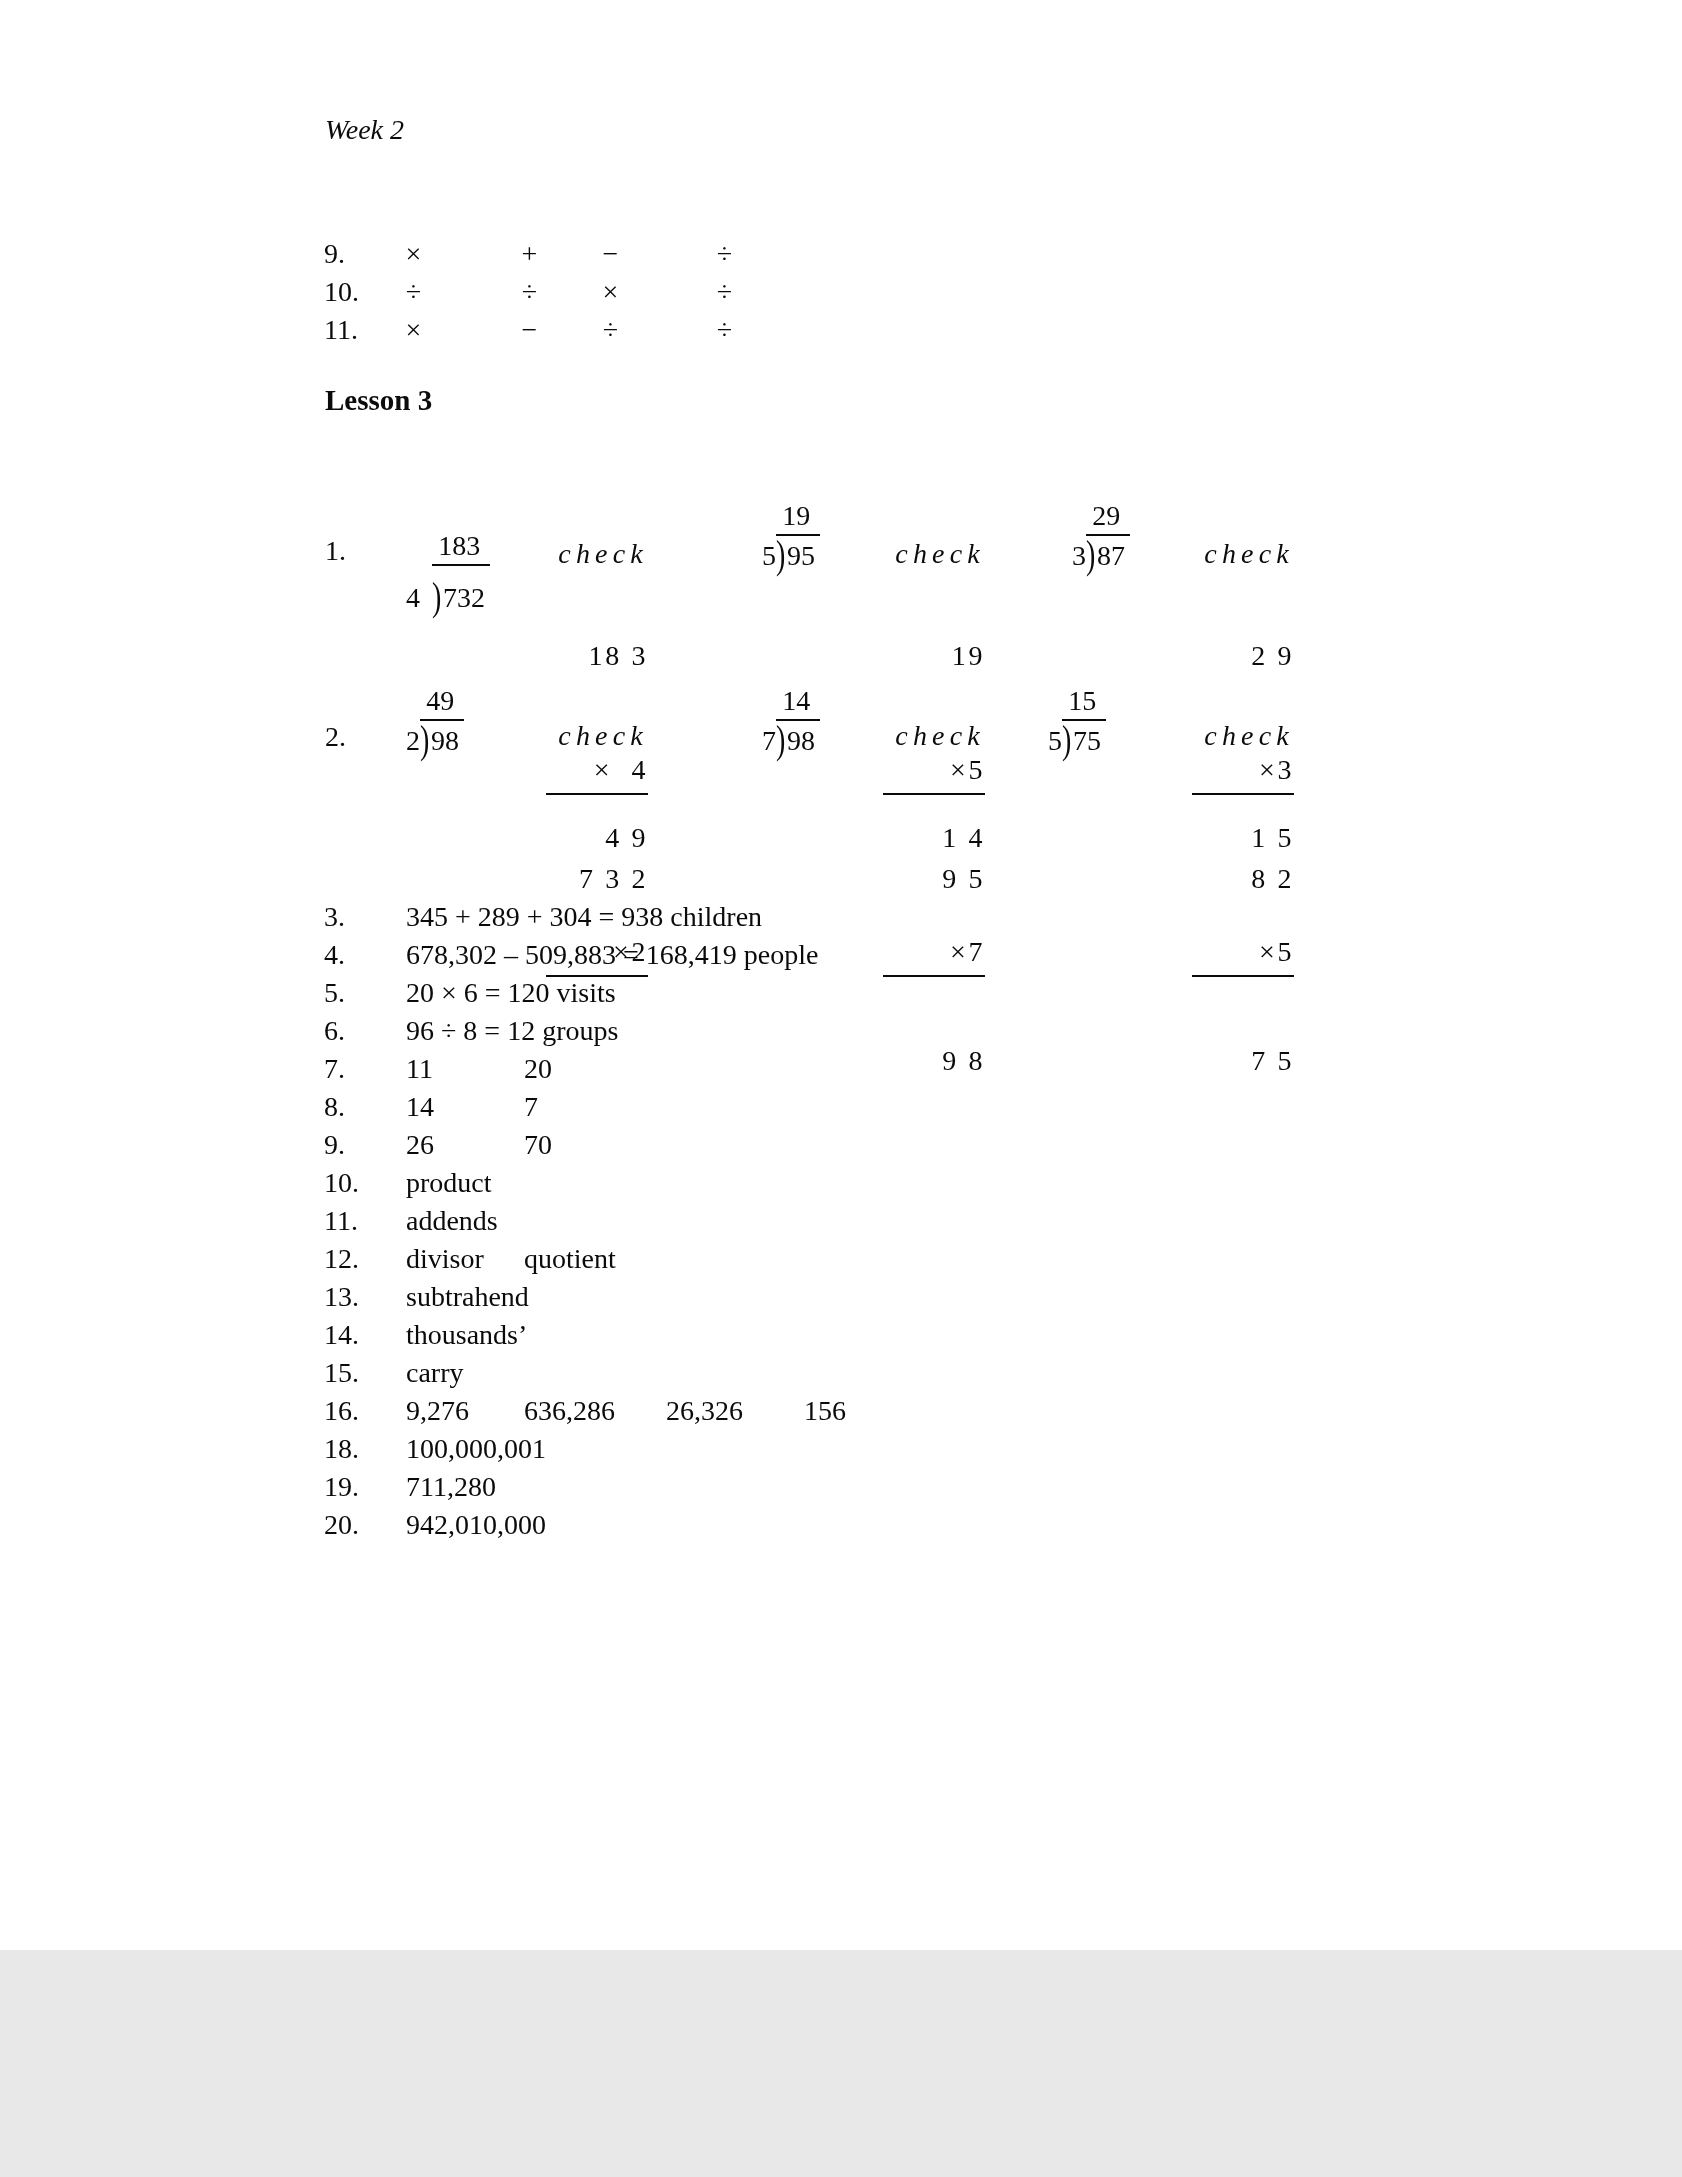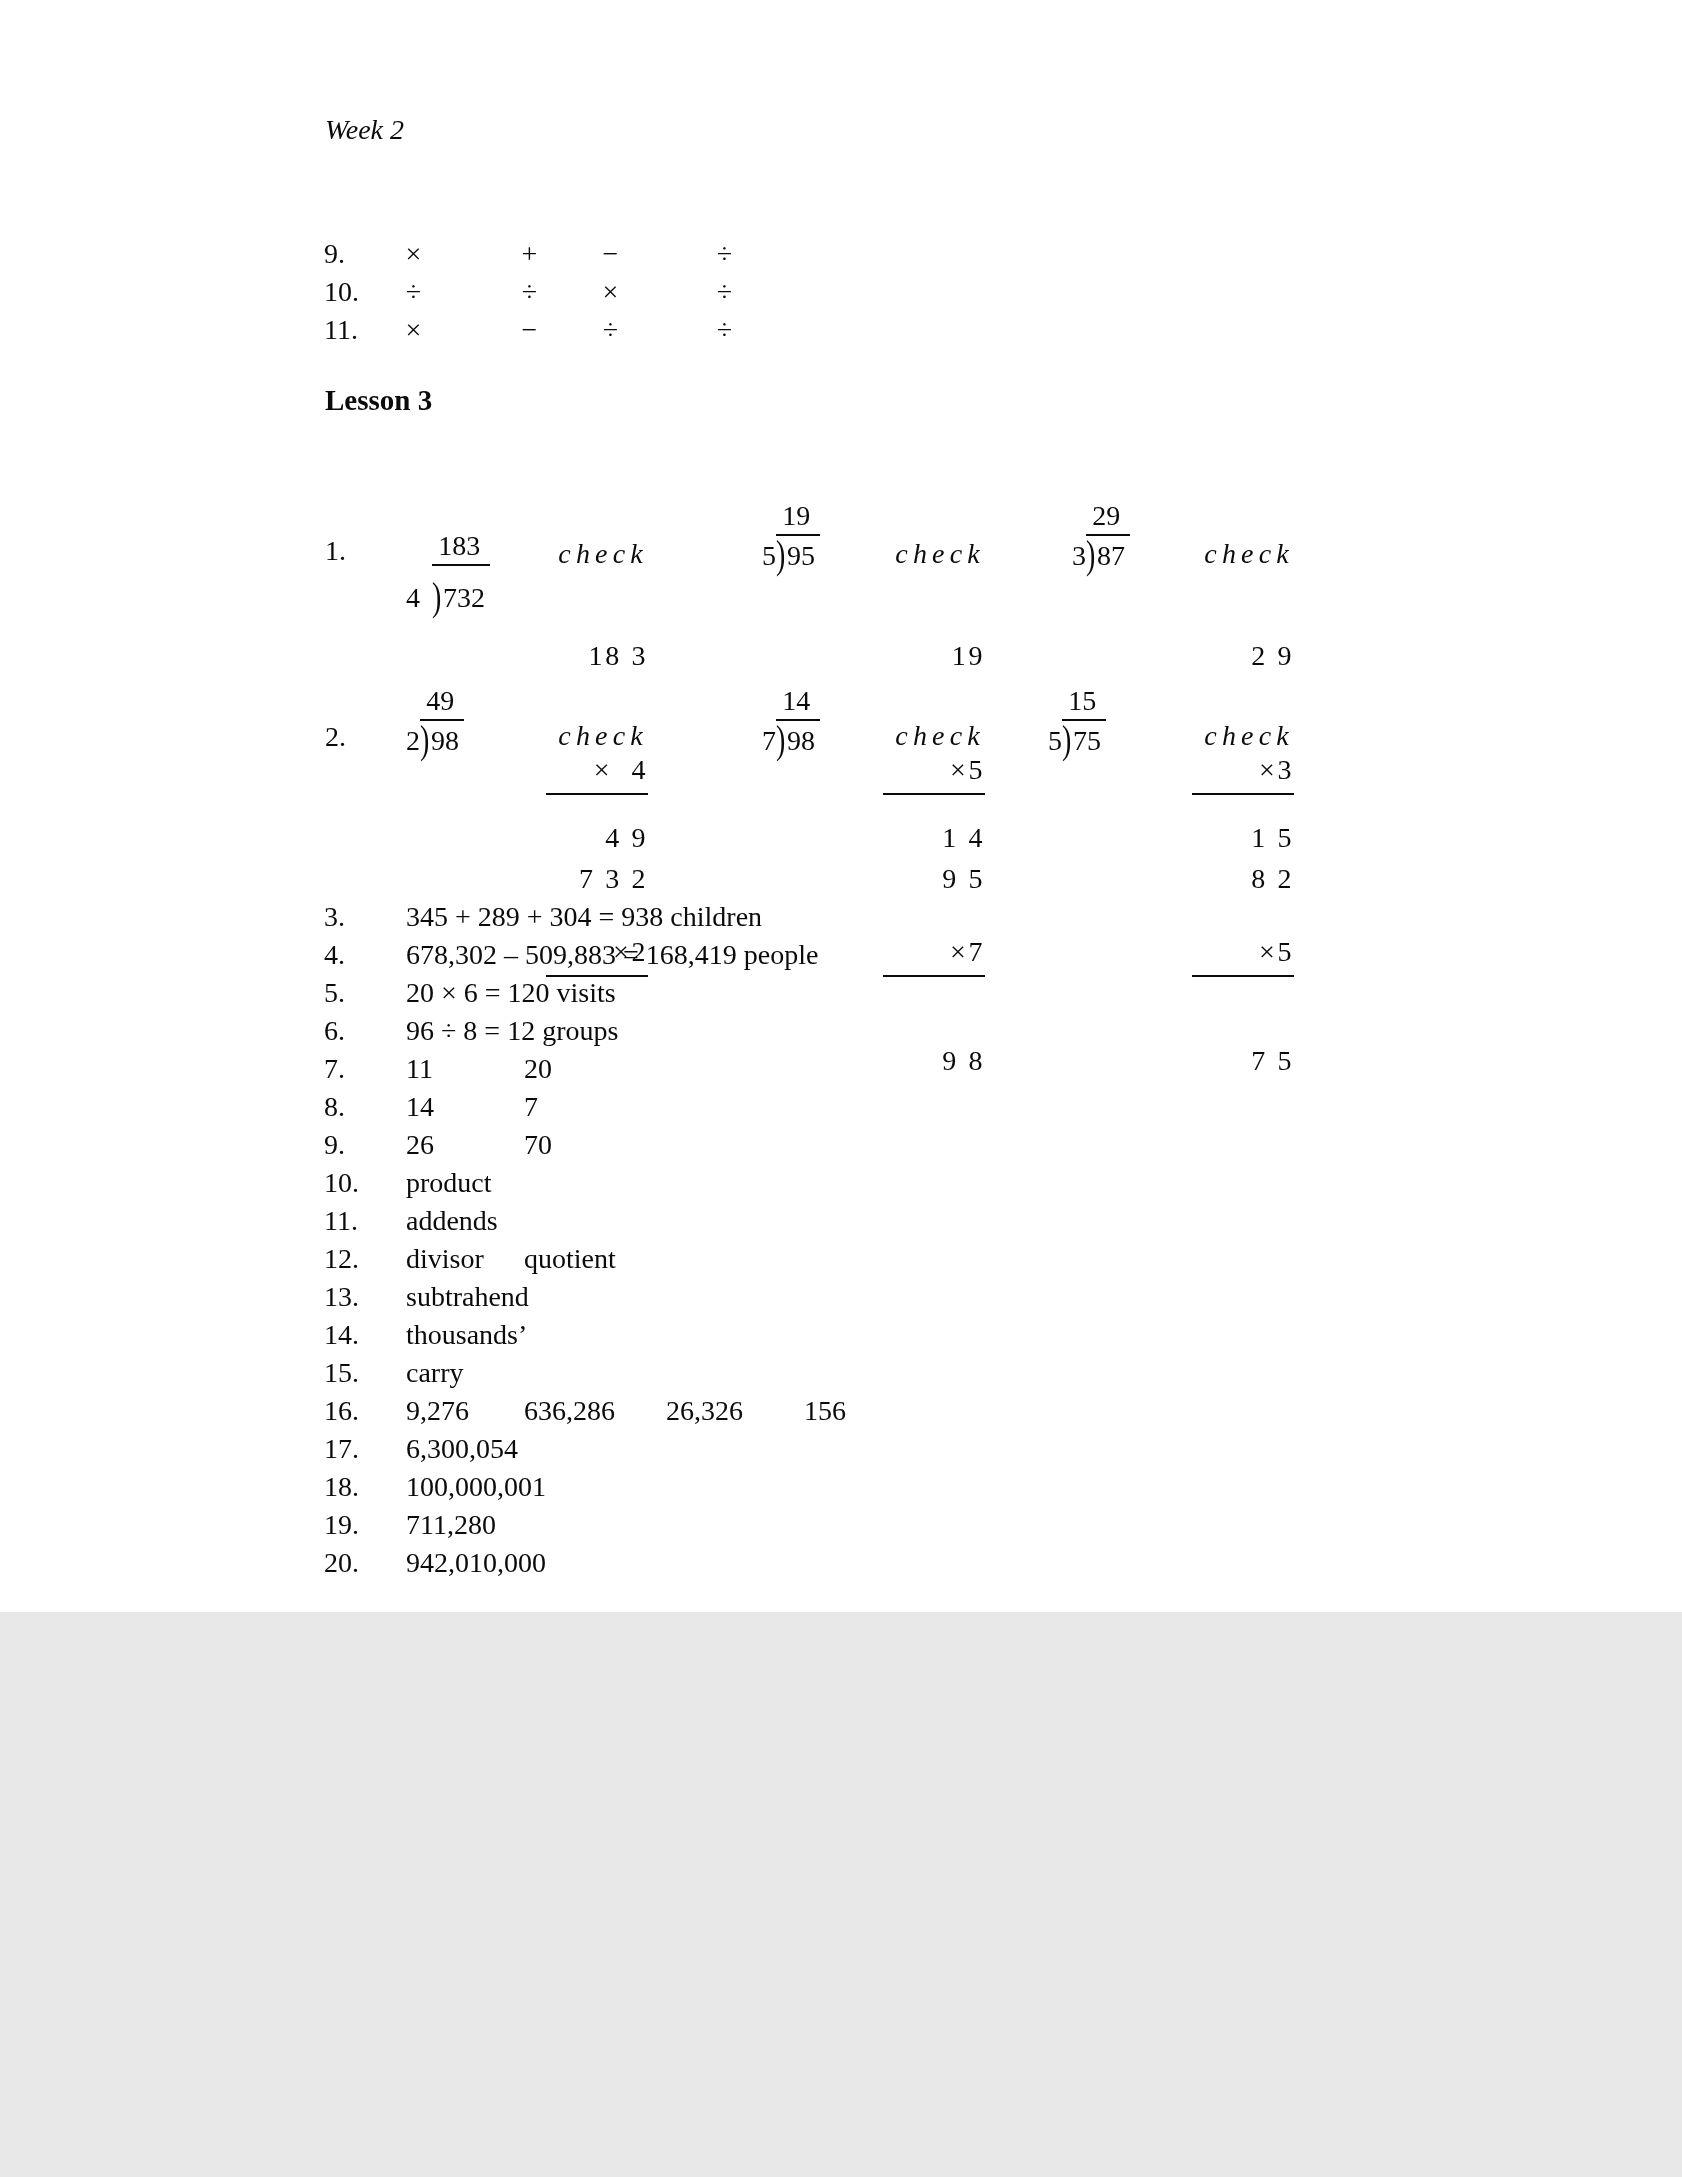--- a/index.html
+++ b/index.html
@@ -1,18 +1,18 @@
 <!DOCTYPE html>
 <html style="font-size:14px"><head>
 <meta charset="utf-8">
 <style>
   html,body { margin:0; padding:0; background:#e8e8e8; }
   .page {
     position:relative;
-    width:1683px; height:1612px;
+    width:1683px; height:1950px;
     background:#ffffff;
     font-family:"Liberation Serif", serif;
     color:#0b0b0b;
     font-size:28px;
     overflow:hidden;
   }
   .abs { position:absolute; }
   .hdr { font-style:italic; line-height:38px; }
   .lesson-title { font-weight:bold; font-size:29px; line-height:40px; }
 
@@ -215,24 +215,20 @@
       <span class="ans-col c0">carry</span>
     </div>
     <div class="ans-row">
       <span class="ans-num">16.</span>
       <span class="ans-col c0">9,276</span>
       <span class="ans-col c1">636,286</span>
       <span class="ans-col c2">26,326</span>
       <span class="ans-col c3">156</span>
     </div>
     <div class="ans-row">
-      <span class="ans-num">17.</span>
-      <span class="ans-col c0">6,300,054</span>
-    </div>
-    <div class="ans-row">
       <span class="ans-num">18.</span>
       <span class="ans-col c0">100,000,001</span>
     </div>
     <div class="ans-row">
       <span class="ans-num">19.</span>
       <span class="ans-col c0">711,280</span>
     </div>
     <div class="ans-row">
       <span class="ans-num">20.</span>
       <span class="ans-col c0">942,010,000</span>

